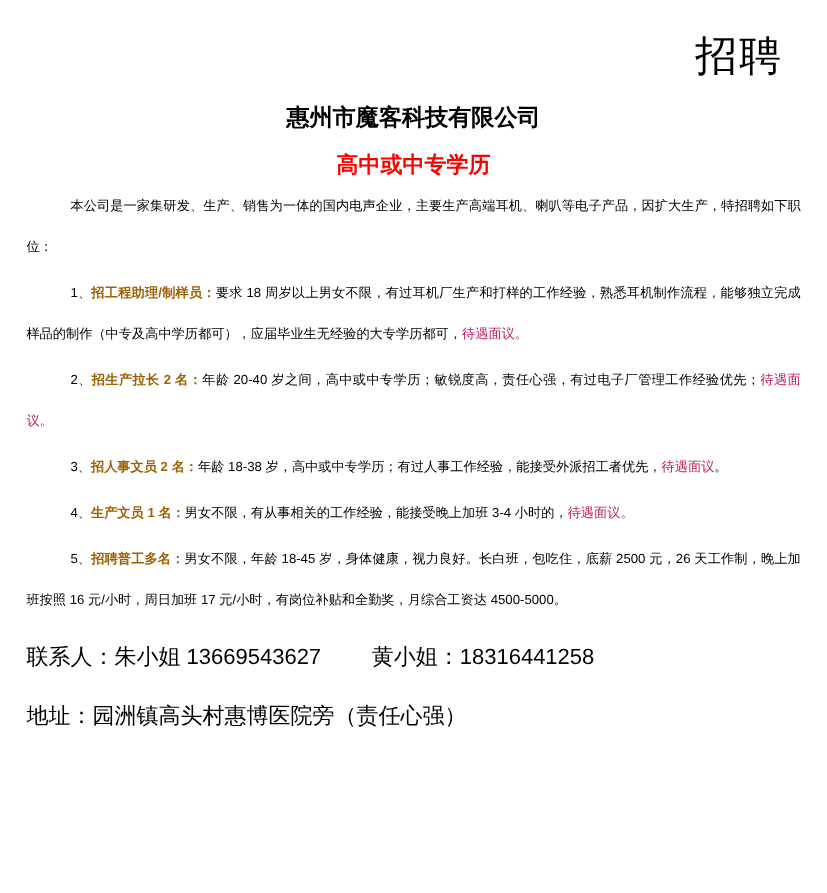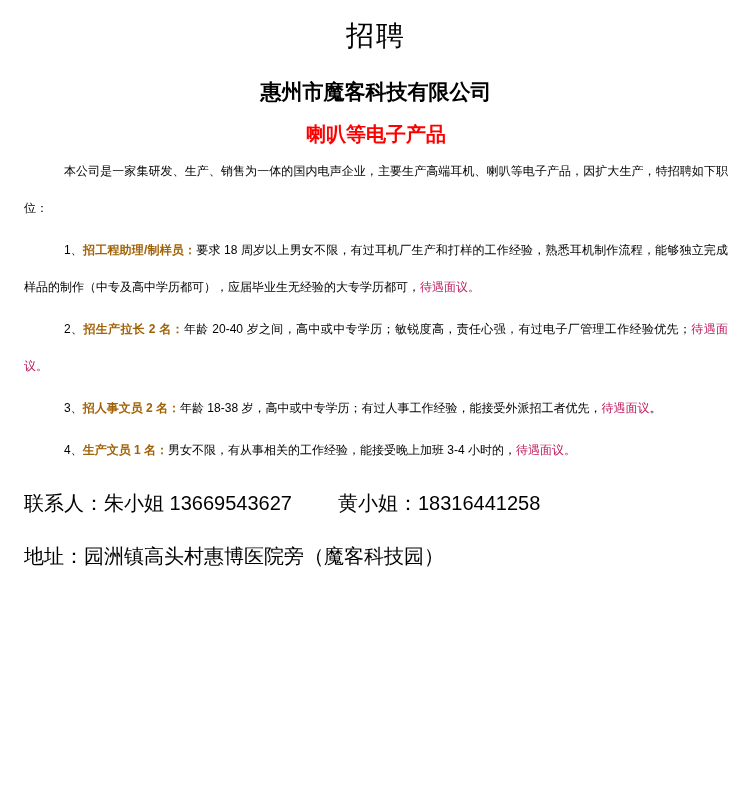--- a/index.html
+++ b/index.html
@@ -15,23 +15,23 @@
     color: #000000;
   }
   .page {
     box-sizing: border-box;
     width: 752px;
     height: 812px;
     padding: 12px 24px 10px 24px;
     background: #ffffff;
   }
   .doc-title {
-    margin: 0;
-    text-align: center;
-    font-size: 28px;
+    margin: 16px;
+    text-align: right;
+    font-size: 38px;
     font-weight: 400;
     line-height: 48px;
     letter-spacing: 2px;
   }
   .company-name {
     margin: 18px 0 0 0;
     text-align: center;
     font-size: 21px;
     font-weight: 700;
     line-height: 28px;
@@ -71,40 +71,43 @@
 </style>
 </head>
 <body>
 
 <div class="page">
 
   <h1 class="doc-title">招聘</h1>
 
   <p class="company-name">惠州市魔客科技有限公司</p>
 
-  <p class="section-heading">喇叭等电子产品</p>
+  <p class="section-heading">高中或中专学历</p>
 
   <p class="body-para">本公司是一家集研发、生产、销售为一体的国内电声企业，主要生产高端耳机、喇叭等电子产品，因扩大生产，特招聘如下职位：</p>
 
   <p class="body-para">
     <span>1、</span><span class="red-bold">招工程助理/制样员：</span><span>要求 18 周岁以上男女不限，有过耳机厂生产和打样的工作经验，熟悉耳机制作流程，能够独立完成样品的制作（中专及高中学历都可），应届毕业生无经验的大专学历都可，</span><span class="red">待遇面议。</span><span></span>
   </p>
 
   <p class="body-para">
     <span>2、</span><span class="red-bold">招生产拉长 2 名：</span><span>年龄 20-40 岁之间，高中或中专学历；敏锐度高，责任心强，有过电子厂管理工作经验优先；</span><span class="red">待遇面议。</span><span></span>
   </p>
 
   <p class="body-para">
     <span>3、</span><span class="red-bold">招人事文员 2 名：</span><span>年龄 18-38 岁，高中或中专学历；有过人事工作经验，能接受外派招工者优先，</span><span class="red">待遇面议</span><span>。</span>
   </p>
 
   <p class="body-para">
     <span>4、</span><span class="red-bold">生产文员 1 名：</span><span>男女不限，有从事相关的工作经验，能接受晚上加班 3-4 小时的，</span><span class="red">待遇面议。</span><span></span>
   </p>
 
+  <p class="body-para">
+    <span>5、</span><span class="red-bold">招聘普工多名：</span><span>男女不限，年龄 18-45 岁，身体健康，视力良好。长白班，包吃住，底薪 2500 元，26 天工作制，晚上加班按照 16 元/小时，周日加班 17 元/小时，有岗位补贴和全勤奖，月综合工资达 4500-5000。</span><span class="red"></span><span></span>
+  </p>
 
   <p class="plain-para">
     <span>联系人：</span><span>朱小姐 13669543627</span><span class="contact-gap"></span><span>黄小姐：18316441258</span>
   </p>
 
-  <p class="plain-para">地址：园洲镇高头村惠博医院旁（魔客科技园）</p>
+  <p class="plain-para">地址：园洲镇高头村惠博医院旁（责任心强）</p>
 
 </div>
 
 </body></html>

